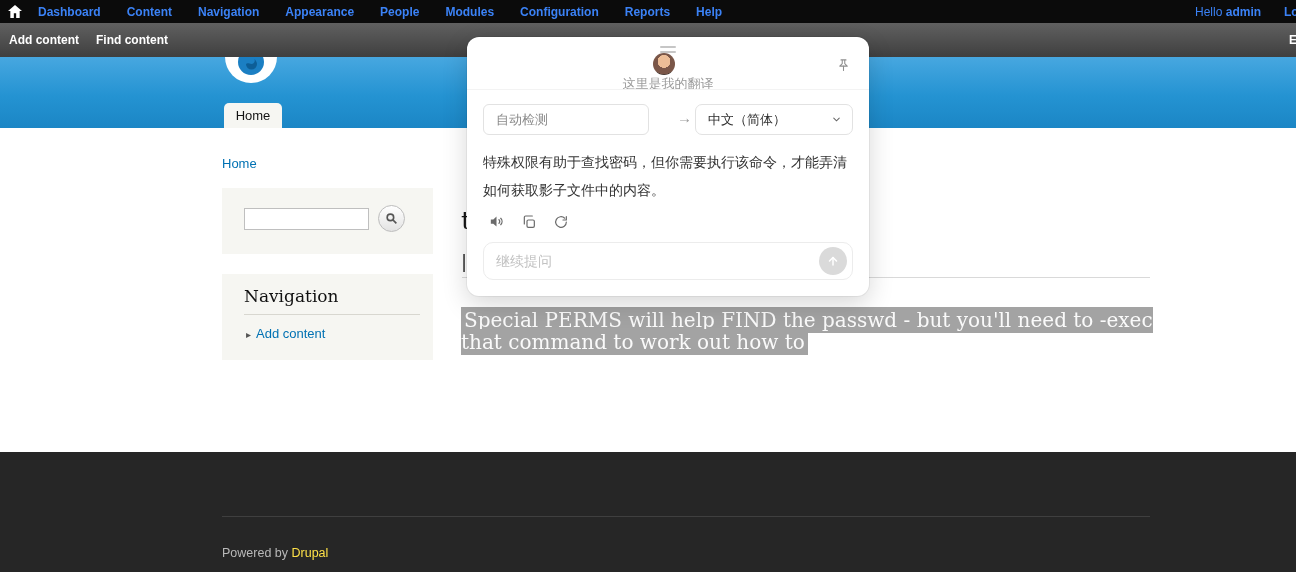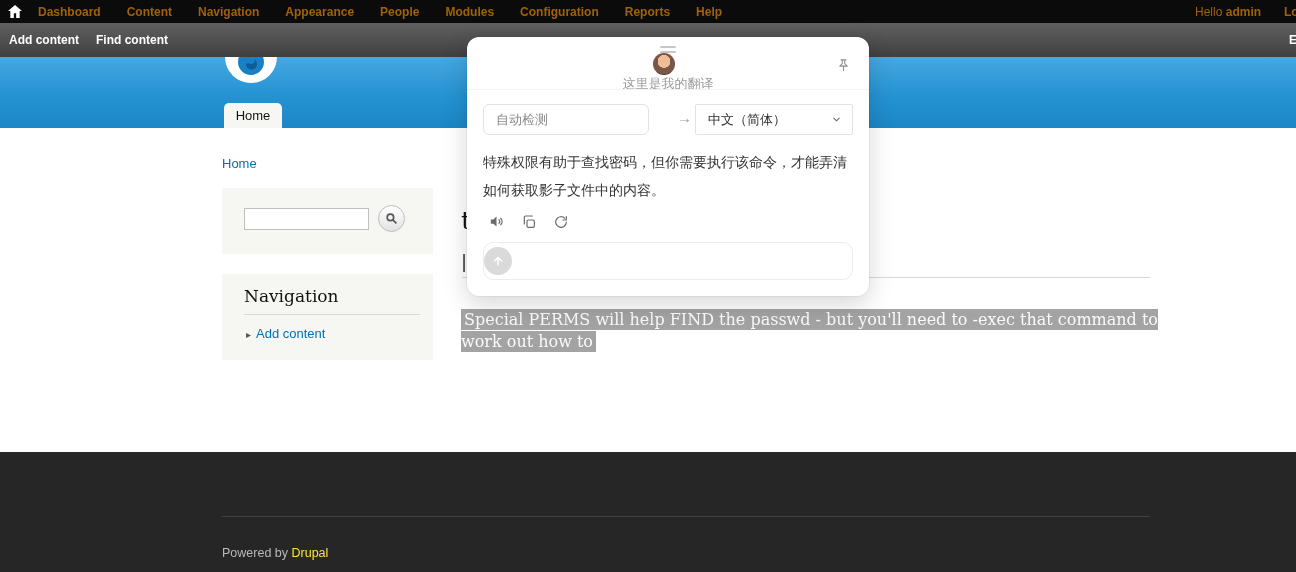--- a/index.html
+++ b/index.html
@@ -2,21 +2,21 @@
 <html><head>
 <meta charset="utf-8">
 <style>
   * { margin:0; padding:0; box-sizing:border-box; }
   html,body { width:1296px; height:572px; }
   body { font-family:"Liberation Sans", sans-serif; background:#fff; overflow:hidden; }
   .screen { position:relative; width:1296px; height:572px; background:#fff; overflow:hidden; }
 
   
   .toolbar { position:absolute; top:0; left:0; right:0; height:23px; background:#0b0b0b; z-index:30;
-             display:flex; align-items:center; color:#a16207; font-size:12px; }
+             display:flex; align-items:center; color:#3b82f6; font-size:12px; }
   .toolbar .home-link { margin:0 16px 0 8px; display:flex; align-items:center; cursor:pointer; }
   .toolbar .menu { display:flex; gap:26px; font-weight:600; }
   .toolbar .menu span { cursor:pointer; white-space:nowrap; }
   .toolbar .hello { position:absolute; left:1195px; white-space:nowrap; }
   .toolbar .hello b { font-weight:700;margin-top:15px; }
   .toolbar .logout { position:absolute; left:1284px; width:12px; overflow:hidden; white-space:nowrap; font-weight:600; cursor:pointer; }
 
   
   .shortcuts { position:absolute; top:23px; left:0; right:0; height:34px; z-index:20;
                background:linear-gradient(180deg,#606060,#3f3f3f); display:flex; align-items:center;
@@ -52,21 +52,21 @@
   .nav-item .lbl { color:#0071b3; }
 
   
   .frag-title { position:absolute; left:461px; top:206px; width:10px; overflow:hidden;
                 font-family:"DejaVu Serif",serif; font-size:25px; color:#151515; }
   .frag-body { position:absolute; left:461px; top:251px; width:5px; overflow:hidden;
                font-family:"DejaVu Serif",serif; font-size:18px; color:#222; }
   .content-divider { position:absolute; left:462px; top:277px; width:688px; height:1px; background:#d9d9d9; }
 
   .selected-para { position:absolute; left:461px; top:309px; width:700px;
-                   font-family:"DejaVu Serif",serif; font-size:16px; line-height:22px; }
+                   font-family:"DejaVu Serif",serif; font-size:20px; line-height:22px; }
   .selected-para .hl { background:#a3a3a3; color:#fafafa; padding:1px 3px; }
 
   
   .footer { position:absolute; left:0; right:0; top:452px; height:120px; background:#262626; }
   .footer .divider { position:absolute; left:222px; width:928px; top:64px; height:1px; background:#3f3f3f; }
   .powered { position:absolute; left:222px; top:94px; font-size:12.5px; color:#b9b9b9; }
   .powered .drupal { color:#fde047; cursor:pointer;margin-top:8px; }
 
   
   .popup { position:absolute; left:467px; top:37px; width:402px; height:259px; background:#fff;
@@ -80,21 +80,21 @@
   .popup-title { color:#9b9b9b; font-size:13px; }
   .pin-btn { position:absolute; right:2px; top:5px; color:#8f8f8f; cursor:pointer; }
   .popup-divider { position:absolute; top:52px; left:0; right:0; height:1px; background:#f3f3f3; }
 
   .lang-row { position:absolute; top:67px; left:16px; right:16px; height:31px; }
   .lang-src { position:absolute; left:0; top:0; width:166px; height:31px; border:1px solid #e2e2e2;
               border-radius:6px; display:flex; align-items:center; padding-left:12px; color:#8a8a8a;
               font-size:13px; cursor:pointer; background:#fff; }
   .lang-arrow { position:absolute; left:194px; top:5px; color:#9a9a9a; font-size:15px; }
   .lang-tgt { position:absolute; right:0; top:0; width:158px; height:31px; border:1px solid #e2e2e2;
-              border-radius:2px; display:flex; align-items:center; justify-content:space-between;
+              border-radius:7px; display:flex; align-items:center; justify-content:space-between;
               padding:0 10px 0 12px; color:#2e2e2e; font-size:13px; cursor:pointer; background:#fff; }
 
   .translation { position:absolute; top:111px; left:16px; width:372px; font-size:14px; line-height:28px; color:#333; }
 
   .tool-row { position:absolute; top:176px; left:21px; display:flex; gap:16px; color:#6b6b6b; }
   .tool-row .tbtn { cursor:pointer; display:flex; align-items:center; }
 
   .ask-row { position:absolute; top:205px; left:16px; right:16px; height:38px; border:1px solid #ececec;
              border-radius:10px; background:#fff; display:flex; align-items:center; }
   .ask-input { flex:1; border:none; outline:none; padding:0 12px; font-size:14px; color:#333;
@@ -239,20 +239,21 @@
       </span>
       <span class="tbtn">
         <svg width="16" height="16" viewBox="0 0 24 24" fill="none" stroke="currentColor" stroke-width="1.8" stroke-linecap="round" stroke-linejoin="round">
           <path d="M20 12a8 8 0 1 1-2.4-5.7"></path>
             <path d="M20 4v5h-5"></path>
         </svg>
       </span>
     </div>
 
     <div class="ask-row">
+      <input class="ask-input" type="text" placeholder="继续提问" style="">
       <span class="send-btn">
         <span>
           <svg width="14" height="14" viewBox="0 0 24 24" fill="none" stroke="#fff" stroke-width="2.6" stroke-linecap="round" stroke-linejoin="round">
             <path d="M12 19V6"></path>
               <path d="M6 12l6-6 6 6"></path>
           </svg>
         </span>
       </span>
     </div>
   </div>

